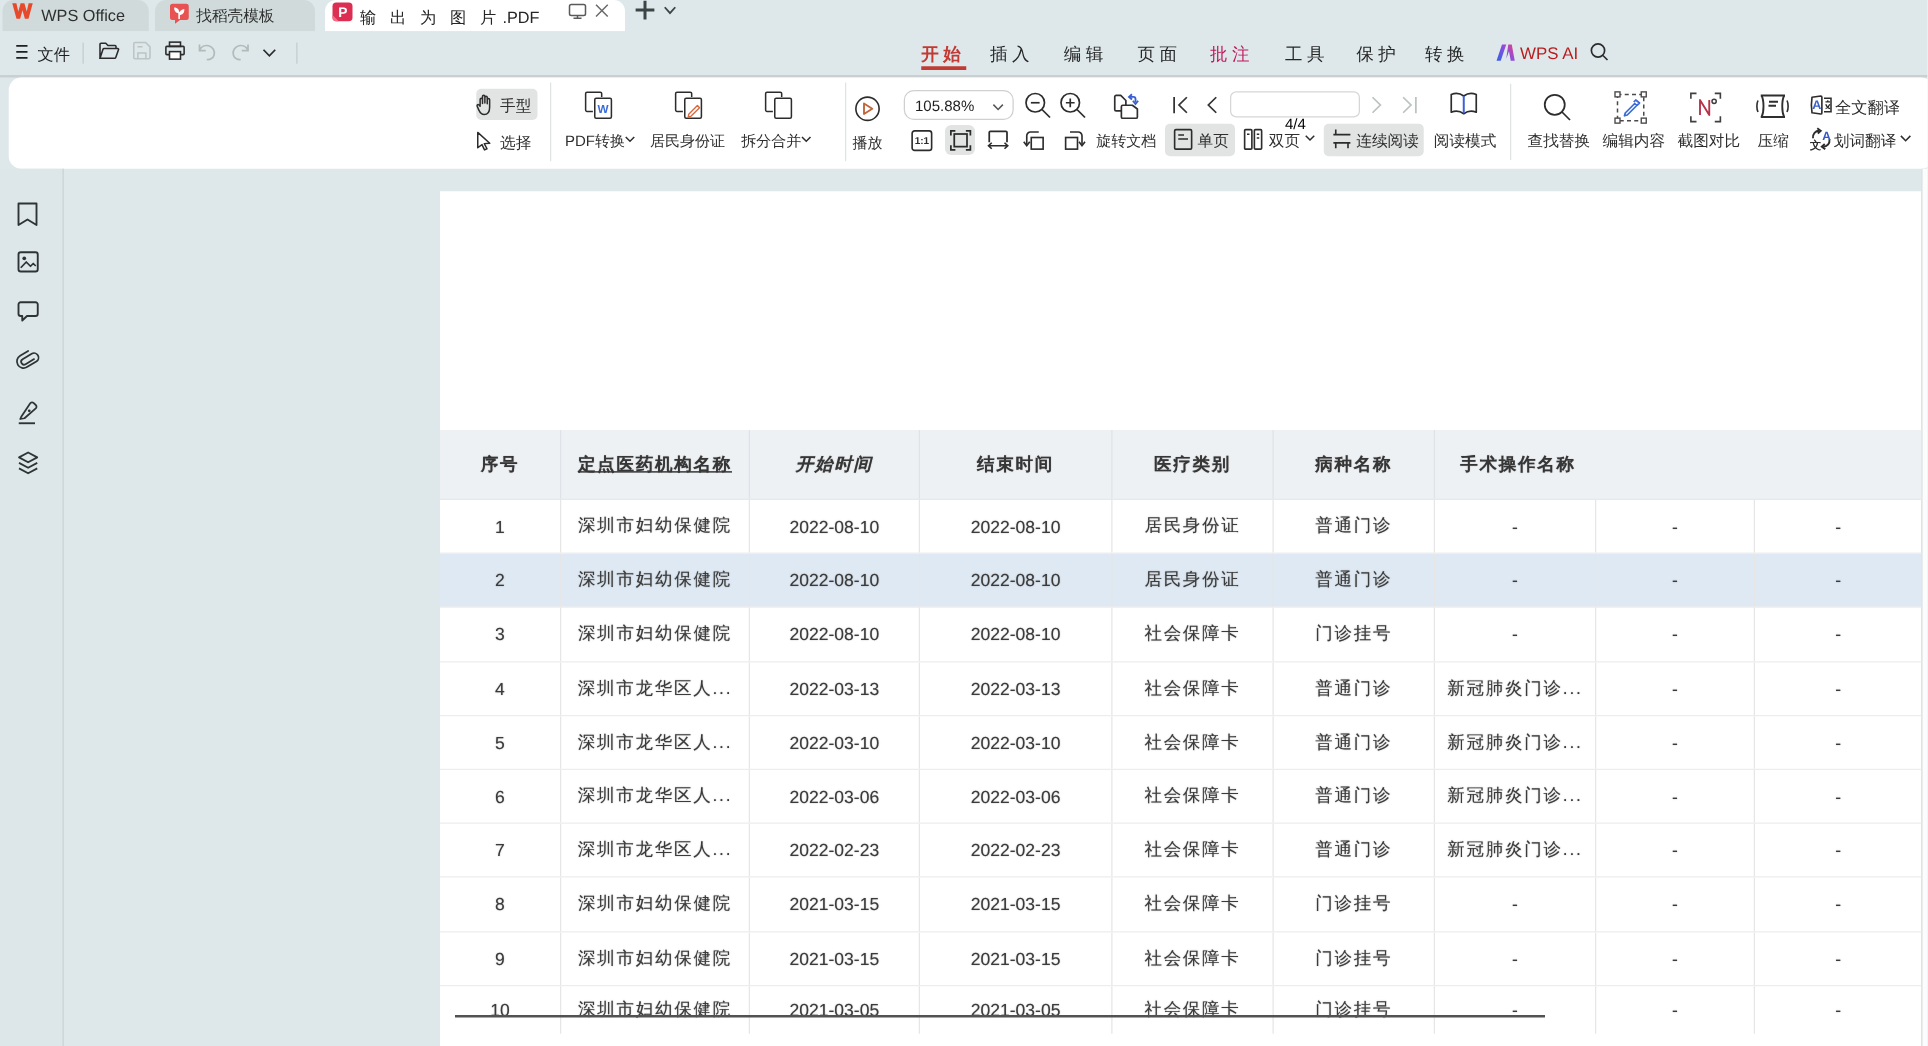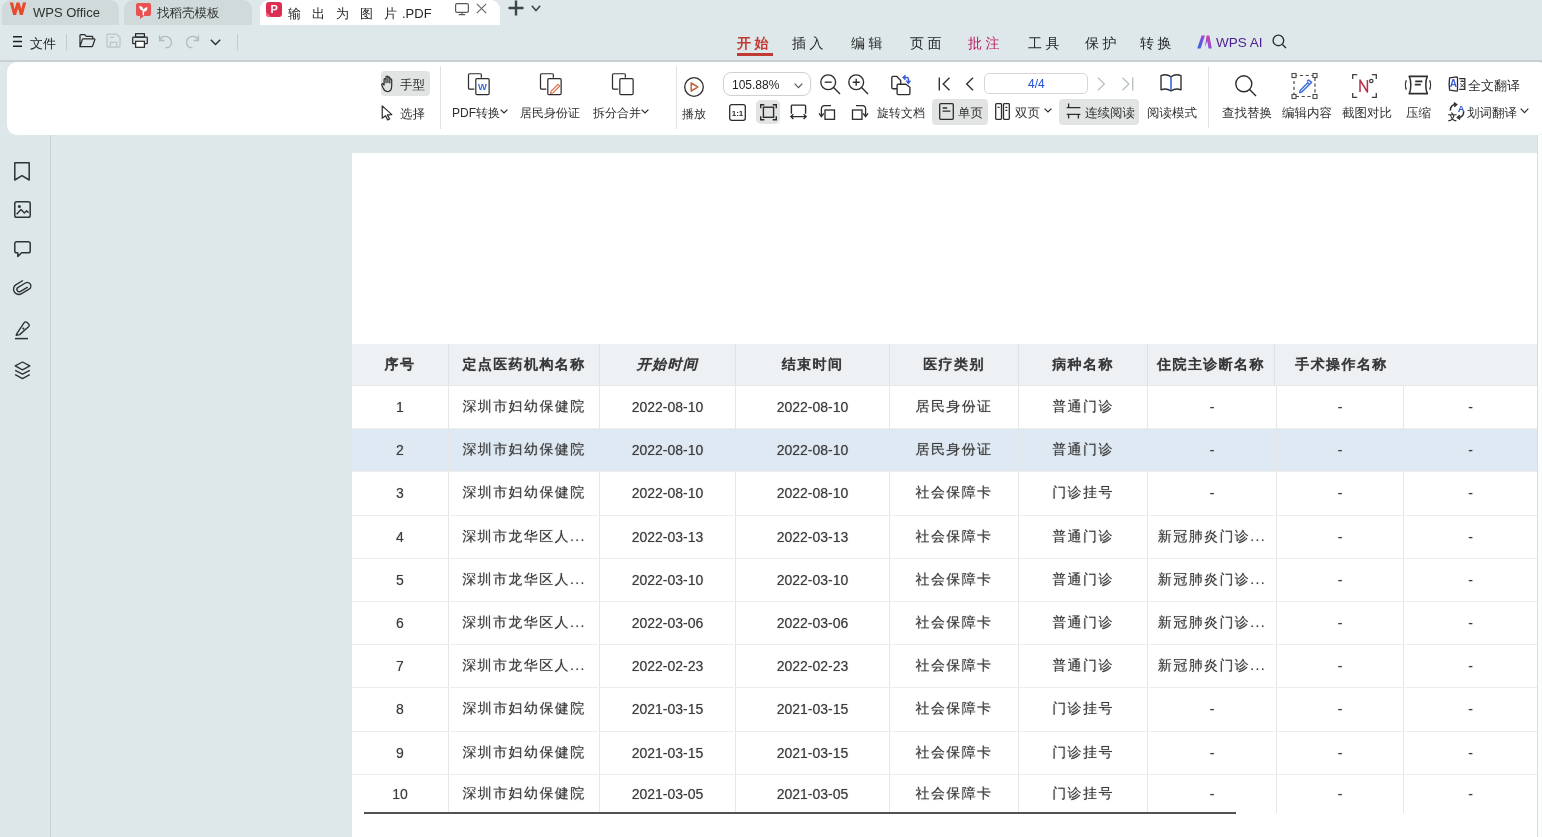--- a/index.html
+++ b/index.html
@@ -94,21 +94,21 @@
 <svg style="left:1197px;top:35px" width="15" height="14" viewBox="0 0 15 14">
     <defs>
       <linearGradient id="wai" x1="0" y1="0.8" x2="1" y2="0.2">
         <stop offset="0" stop-color="#3b62e0"></stop>
         <stop offset="0.55" stop-color="#8a4de0"></stop>
         <stop offset="1" stop-color="#e0418c"></stop>
       </linearGradient>
     </defs>
     <path d="M4.6,0.5 H8 L3.6,13.5 H0.2 Z M9.6,0.5 H12.4 L14.8,13.5 H11.6 L10.2,6 L8,12 Z" fill="url(#wai)"></path>
   </svg>
-<div class="abs" style="left:1216px;top:35px;font-size:13.5px;color:#4c1d95">WPS AI</div>
+<div class="abs" style="left:1216px;top:35px;font-size:13.5px;color:#b91c1c">WPS AI</div>
 <svg style="left:1272px;top:34px" width="15" height="15" viewBox="0 0 15 15">
     <circle cx="6.4" cy="6.4" r="5.3" fill="none" stroke="#2b2b2b" stroke-width="1.35"></circle>
     <path d="M10.4,10.4 L14,14" stroke="#2b2b2b" stroke-width="1.35"></path>
   </svg>
 
 <div class="abs" style="left:0;top:60.3px;width:1542px;height:1.7px;background:#cad0d1"></div>
 <div class="abs" style="left:7px;top:62px;width:1540px;height:73px;background:#fff;border-radius:10px"></div>
 <div class="sel" style="left:381px;top:71px;width:49px;height:24.5px"></div>
 <svg style="left:381px;top:75px" width="14" height="17.5" viewBox="0 0 14 17.5">
     <path d="M3.1,9.3 V4.5 a0.95,0.95 0 0 1 1.9,0 V7.8 M5,7.8 V2.1 a0.95,0.95 0 0 1 1.9,0 V7.4 M6.9,7.4 V2.9 a0.95,0.95 0 0 1 1.9,0 V7.8 M8.8,8 V4.7 a0.95,0.95 0 0 1 1.9,0 V10.7 C10.7,14.2 9.2,16.6 6.3,16.6 C4.1,16.6 3.2,15.5 2.1,13.1 L0.75,10 C0.35,9.1 1.25,8.2 2,8.8 L3.1,10" fill="none" stroke="#2c2c2c" stroke-width="1.2" stroke-linecap="round" stroke-linejoin="round"></path>
@@ -194,21 +194,21 @@
     <path d="M15.6,1.4 L13.2,3.5 L15.6,5.6" fill="none" stroke="#3a5fd0" stroke-width="1.5"></path>
     <path d="M16.3,6.6 L18.4,9.2 L20.5,6.6" fill="none" stroke="#3a5fd0" stroke-width="1.5"></path>
   </svg>
 <svg style="left:938px;top:77px" width="13" height="14" viewBox="0 0 13 14">
     <path d="M1.3,0.5 V13.5 M11.5,0.8 L5.2,7 L11.5,13.2" fill="none" stroke="#333" stroke-width="1.4"></path>
   </svg>
 <svg style="left:964px;top:77px" width="11" height="14" viewBox="0 0 11 14">
     <path d="M9,0.8 L2.7,7 L9,13.2" fill="none" stroke="#333" stroke-width="1.4"></path>
   </svg>
 <div class="abs" style="left:984px;top:73px;width:104px;height:21px;background:#fff;border:1px solid #d6d6d6;border-radius:5px"></div>
-<div class="lbl" style="left:1028px;top:77px;color:#1d4ed8">4/4</div>
+<div class="lbl" style="left:1028px;top:92px;color:#000000">4/4</div>
 <svg style="left:1096px;top:77px" width="11" height="14" viewBox="0 0 11 14">
     <path d="M2,0.8 L8.3,7 L2,13.2" fill="none" stroke="#bcc2c2" stroke-width="1.4"></path>
   </svg>
 <svg style="left:1121px;top:77px" width="13" height="14" viewBox="0 0 13 14">
     <path d="M1.5,0.8 L7.8,7 L1.5,13.2 M11.7,0.5 V13.5" fill="none" stroke="#bcc2c2" stroke-width="1.4"></path>
   </svg>
 <svg style="left:1160px;top:73px" width="22" height="21" viewBox="0 0 22 21">
     <path d="M1,2.6 C4,1.4 8,1.6 11,3.8 C14,1.6 18,1.4 21,2.6 V16.8 C18,15.6 14,15.8 11,18 C8,15.8 4,15.6 1,16.8 Z" fill="none" stroke="#2c2c2c" stroke-width="1.35" stroke-linejoin="round"></path>
     <path d="M11,3.8 V17.6" stroke="#3a62d8" stroke-width="1.6"></path>
   </svg>
@@ -303,28 +303,27 @@
   </svg>
 <svg style="left:14px;top:361px" width="17" height="19" viewBox="0 0 17 19">
     <path d="M8.5,1 L15.8,4.9 L8.5,8.8 L1.2,4.9 Z" fill="none" stroke="#2e3434" stroke-width="1.4" stroke-linejoin="round"></path>
     <path d="M15.8,9.3 L8.5,13.2 L1.2,9.3" fill="none" stroke="#2e3434" stroke-width="1.4" stroke-linejoin="round"></path>
     <path d="M15.8,13.7 L8.5,17.6 L1.2,13.7" fill="none" stroke="#2e3434" stroke-width="1.4" stroke-linejoin="round"></path>
   </svg>
 
 <div class="abs" style="left:352px;top:153px;width:1185px;height:684px;background:#fff"></div>
 <div class="abs" style="left:1537px;top:135px;width:5px;height:702px;background:#fbfcfc;border-left:1px solid #d8dcdc"></div>
 <div class="abs" style="left:352px;top:344px;width:1185px">
-<div style="display:flex;height:42px;background:#eef1f4;border-bottom:1px solid #e6e9ec">
+<div style="display:flex;height:56px;background:#eef1f4;border-bottom:1px solid #e6e9ec">
 <div class="hc" style="width:97px;border-right:1px solid #dfe2e6;">序号</div>
-<div class="hc" style="width:151px;border-right:1px solid #dfe2e6;">定点医药机构名称</div>
+<div class="hc" style="width:151px;border-right:1px solid #dfe2e6;text-decoration:underline;">定点医药机构名称</div>
 <div class="hc" style="width:136px;border-right:1px solid #dfe2e6;font-style:italic;">开始时间</div>
 <div class="hc" style="width:154px;border-right:1px solid #dfe2e6;">结束时间</div>
 <div class="hc" style="width:129px;border-right:1px solid #dfe2e6;">医疗类别</div>
 <div class="hc" style="width:129px;border-right:1px solid #dfe2e6;">病种名称</div>
-<div class="hc" style="width:127px;border-right:1px solid #dfe2e6;">住院主诊断名称</div>
 <div class="hc" style="width:133px;">手术操作名称</div>
 </div>
 <div style="display:flex;height:43.2px;border-bottom:1px solid #ededed">
 <div class="bc" style="width:97px;border-right:1px solid #e6e6e6;">1</div>
 <div class="bc cn" style="width:151px;border-right:1px solid #e6e6e6;">深圳市妇幼保健院</div>
 <div class="bc" style="width:136px;border-right:1px solid #e6e6e6;">2022-08-10</div>
 <div class="bc" style="width:154px;border-right:1px solid #e6e6e6;">2022-08-10</div>
 <div class="bc cn" style="width:129px;border-right:1px solid #e6e6e6;">居民身份证</div>
 <div class="bc cn" style="width:129px;border-right:1px solid #e6e6e6;">普通门诊</div>
 <div class="bc" style="width:129px;border-right:1px solid #e6e6e6;">-</div>

